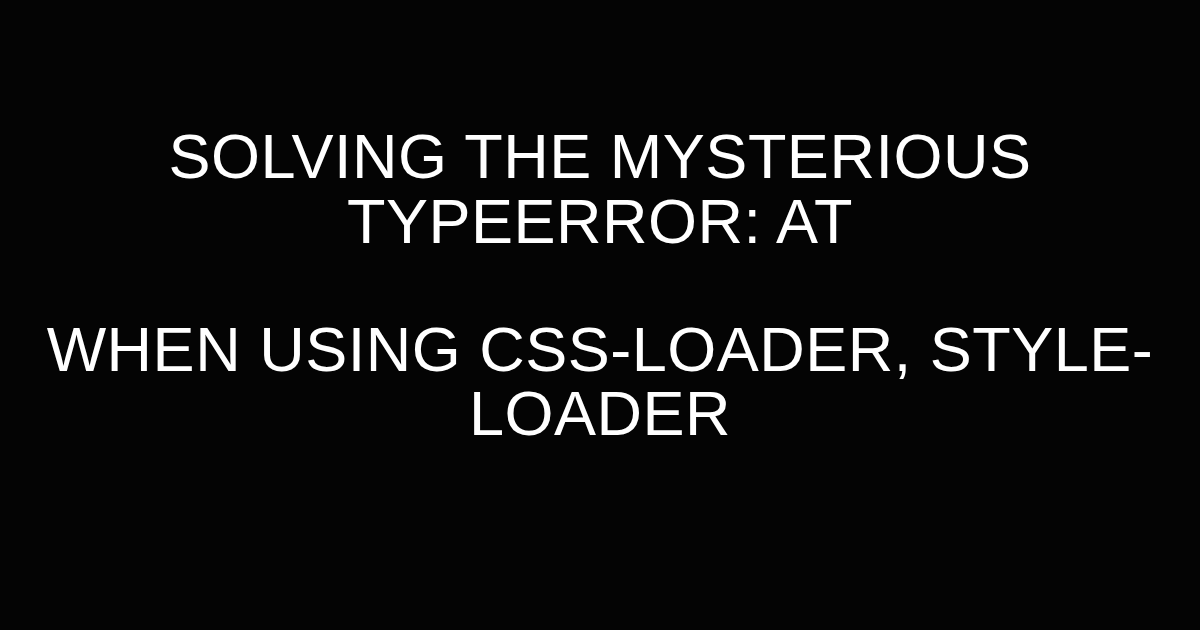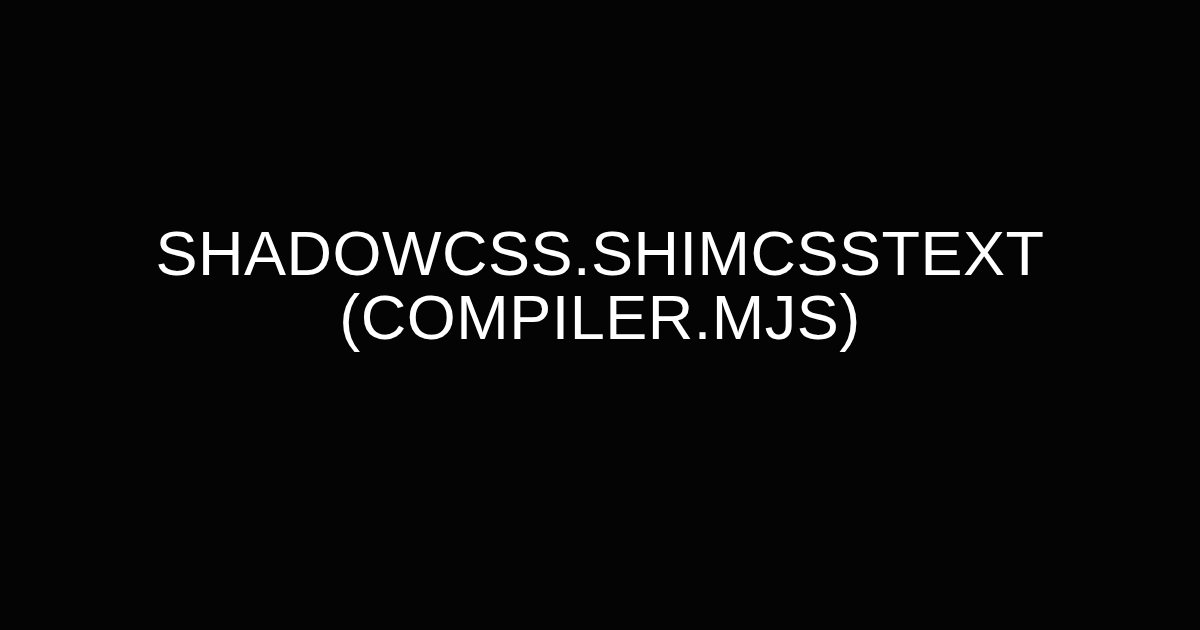--- a/index.html
+++ b/index.html
@@ -31,17 +31,17 @@
       font-size: 63px;
       line-height: 1.02;
       letter-spacing: 0.5px;
     }
   </style>
 </head>
 <body>
 
 <div class="title-container">
   <h1 class="title">
+    <span>Solving the Mysterious TypeError: at</span><br>
     <br>
-    <span>ShadowCss.shimCssText (compiler.mjs)</span><br>
-    <br>
+    <span>when using css-loader, style-loader</span><br>
   </h1>
 </div>
 
 </body></html>

